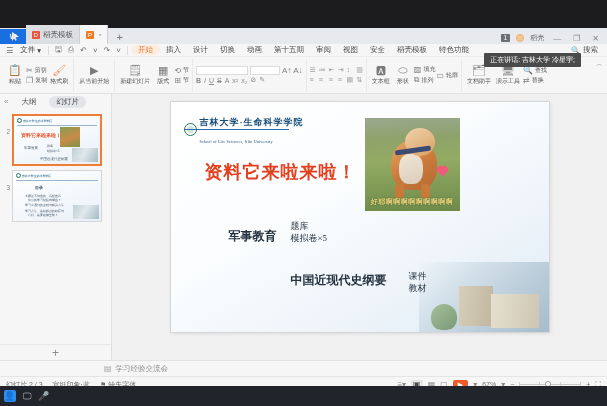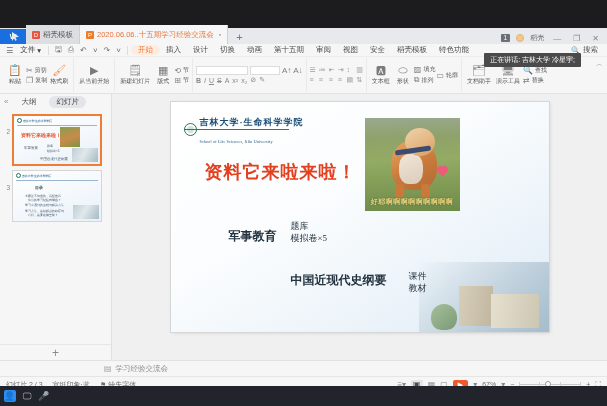--- a/index.html
+++ b/index.html
@@ -205,21 +205,20 @@
         <span class="cursor-arrow"></span>
       </div>
 
       <div class="doctab">
         <span class="tab-ico red">D</span>
         <span>稻壳模板</span>
       </div>
 
       <div class="doctab active">
         <span class="tab-ico orange">P</span>
-        <span>2020.06.06..十五期学习经验交流会</span>
         <span class="tab-close">▪</span>
       </div>
 
       <div class="tab-plus">+</div>
 
       <div class="tabstrip-right">
         <span class="badge-num">1</span>
         <span class="avatar-sm"></span>
         <span class="mini-label">稻壳</span>
         <span class="wbtn">—</span>

